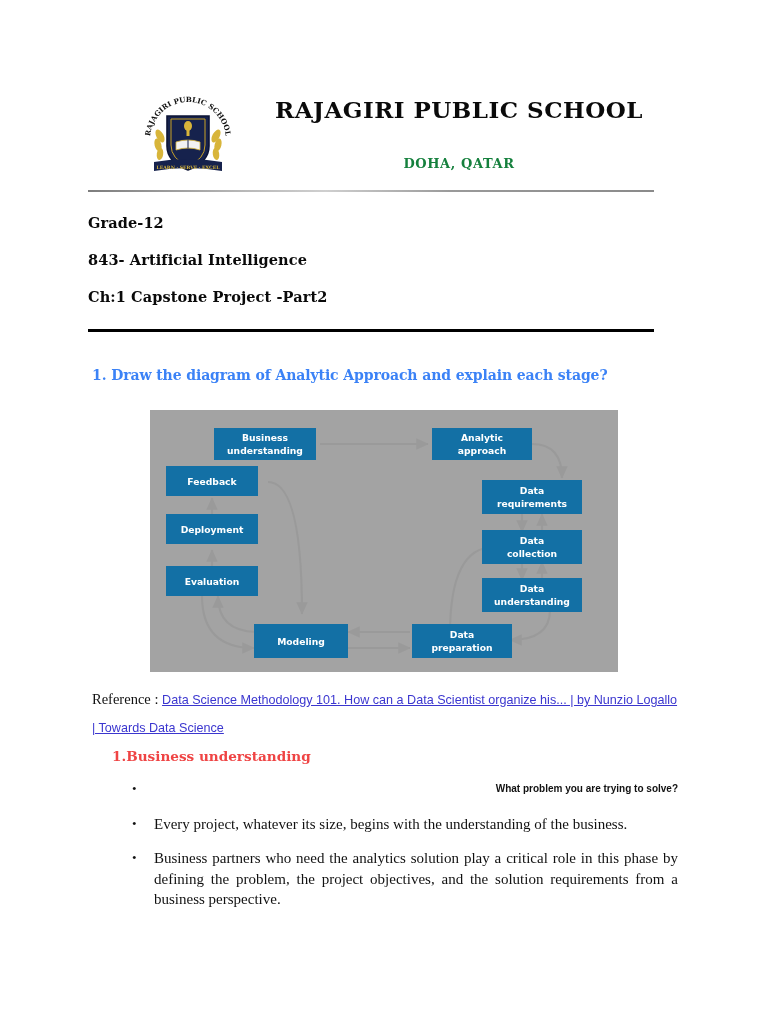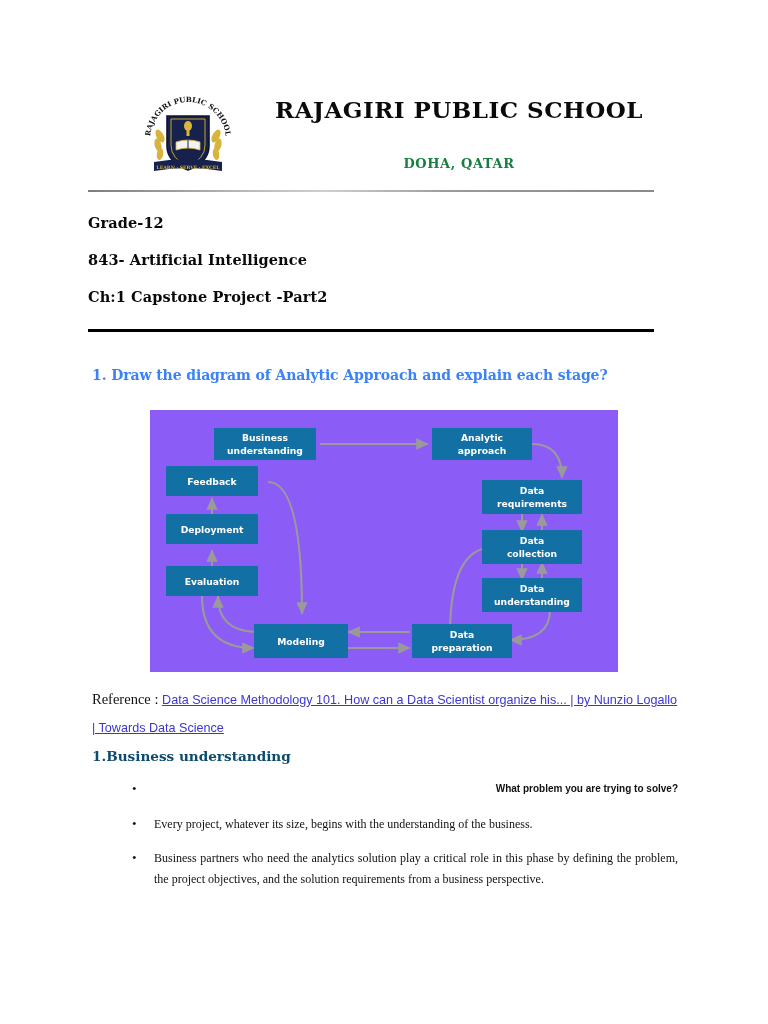--- a/index.html
+++ b/index.html
@@ -113,21 +113,21 @@
     letter-spacing: -0.1px;
   }
 
   
   .diagram {
     position: absolute;
     left: 150px;
     top: 410px;
     width: 468px;
     height: 262px;
-    background: #8b5cf6;
+    background: #a3a3a3;
     text-decoration: underline;
   }
   .diagram svg {
     display: block;
     width: 468px;
     height: 262px;
   }
   .dgm-box-rect {
     fill: #1370a5;
   }
@@ -167,41 +167,42 @@
   .body-block {
     position: absolute;
     left: 92px;
     top: 748px;
     width: 590px;
   }
   .sec-heading {
     font-family: "DejaVu Serif", serif;
     font-weight: bold;
     font-size: 13.6px;
-    color: #0c4a6e;
+    color: #ef4444;
+    margin-left: 20px;
     margin-bottom: 15px;
   }
   .bullet-row {
     display: flex;
     margin-bottom: 14px;
     margin-left: 40px;
     width: 546px;
   }
   .bullet-dot {
     width: 22px;
     flex: 0 0 22px;
     font-family: "Liberation Serif", serif;
     font-size: 13px;
     line-height: 20px;
     color: #111;
   }
   .bullet-text {
     flex: 1;
     font-family: "Liberation Serif", serif;
-    font-size: 12px;
+    font-size: 15px;
     line-height: 20.5px;
     color: #111;
     text-align: justify;
   }
   .bullet-text.bold {
     font-family: Liberation Sans, sans-serif;
     font-weight: bold;
     font-size: 10px;
     text-align: right;
   }

